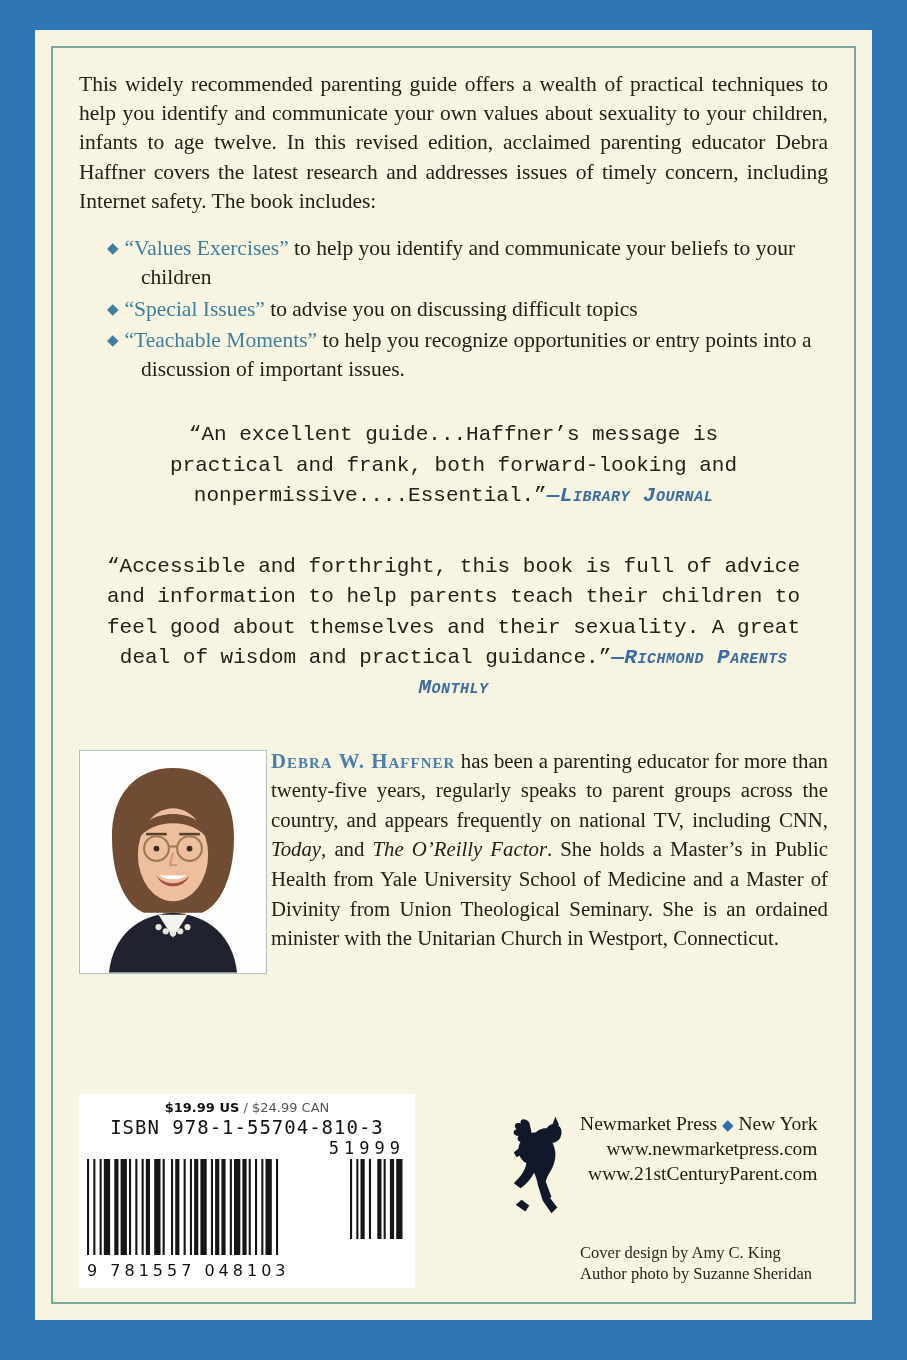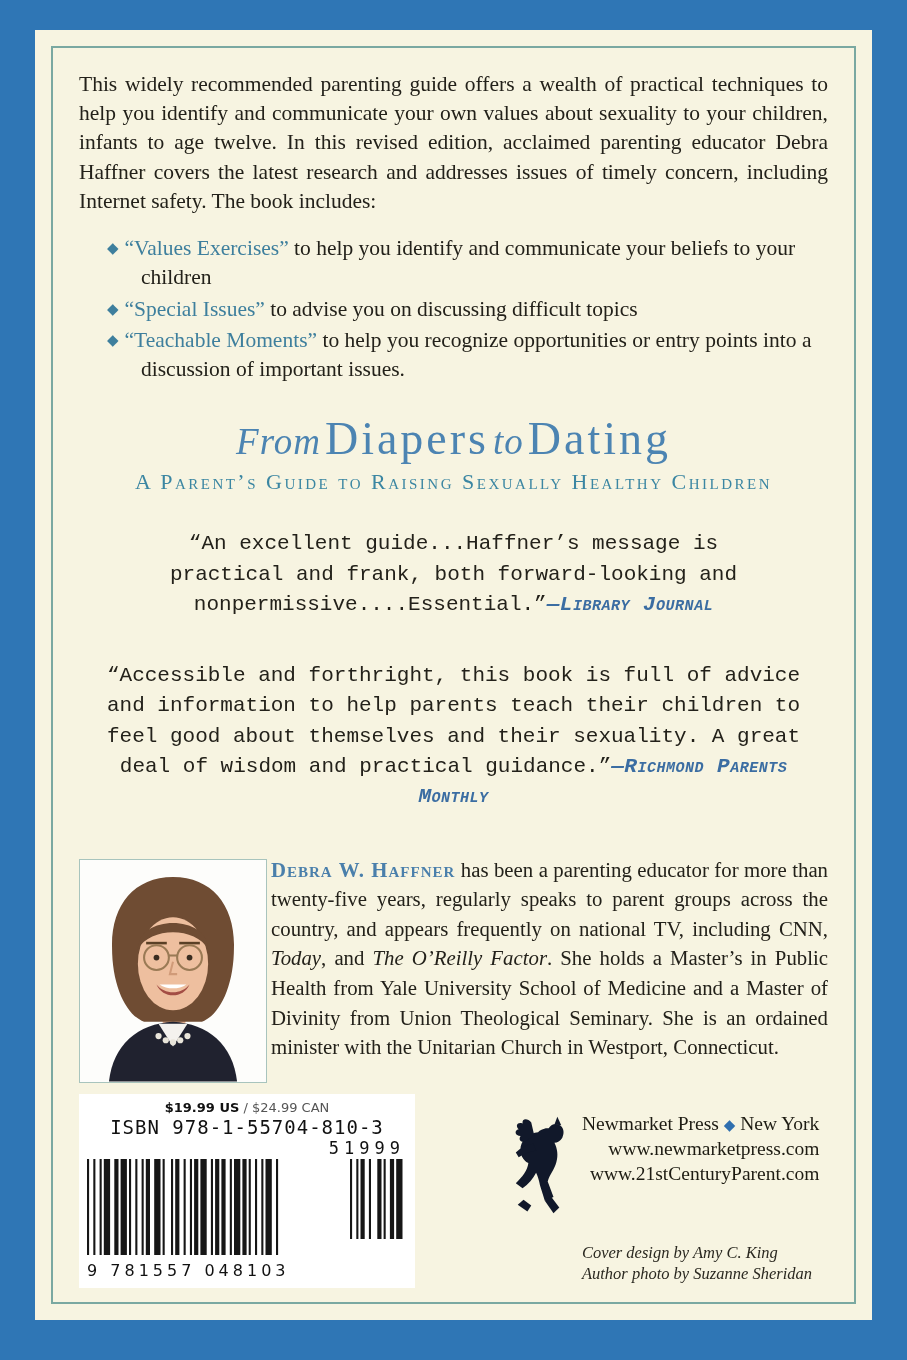--- a/index.html
+++ b/index.html
@@ -109,21 +109,21 @@
     font-family:"DejaVu Sans", sans-serif;
     font-size:16px;letter-spacing:4px;color:#111;margin-top:2px;
   }
   .publisher-block{padding-top:18px;padding-right:4px;}
   .pub-row{display:flex;gap:14px;align-items:flex-start;text-align:right;}
   .horse{width:58px;height:102px;flex:0 0 auto;margin-top:2px;}
   .pub-lines{font-size:19.5px;line-height:1.28;color:#1d1b12;}
   .pub-diamond{color:#2f6faf;font-size:15px;}
   .credits{
     margin:26px 12px 0 72px;
-    font-style:italic;font-size:16.5px;line-height:1.3;color:#2a2820;
+    font-size:16.5px;line-height:1.3;color:#2a2820;
   }
 </style>
 </head>
 <body>
 
 <div class="cover">
   <div class="panel">
     <div class="inner">
 
       <p class="intro">This widely recommended parenting guide offers a wealth of practical techniques to help you identify and communicate your own values about sexuality to your children, infants to age twelve. In this revised edition, acclaimed parenting educator Debra Haffner covers the latest research and addresses issues of timely concern, including Internet safety. The book includes:</p>
@@ -134,29 +134,20 @@
         </li>
         <li>
           <span class="diamond">◆</span><span class="feature-highlight">“Special Issues”</span><span> to advise you on discussing difficult topics</span>
         </li>
         <li>
           <span class="diamond">◆</span><span class="feature-highlight">“Teachable Moments”</span><span> to help you recognize opportunities or entry points into a discussion of important issues.</span>
         </li>
       </ul>
 
 
-      <div class="title-block">
-        <div class="title-line">
-          <span class="t-ital">From</span>
-          <span class="t-big">Diapers</span>
-          <span class="t-ital">to</span>
-          <span class="t-big">Dating</span>
-        </div>
-        <div class="subtitle">A Parent’s Guide to Raising Sexually Healthy Children</div>
-      </div>
 
       <div class="review review-1">
         <span>“An excellent guide...Haffner’s message is practical and frank, both forward-looking and nonpermissive....Essential.”</span><span class="attrib">—Library Journal</span>
       </div>
 
       <div class="review review-2">
         <span>“Accessible and forthright, this book is full of advice and information to help parents teach their children to feel good about themselves and their sexuality. A great deal of wisdom and practical guidance.”</span><span class="attrib">—Richmond Parents Monthly</span>
       </div>
 
       <div class="author-row">

